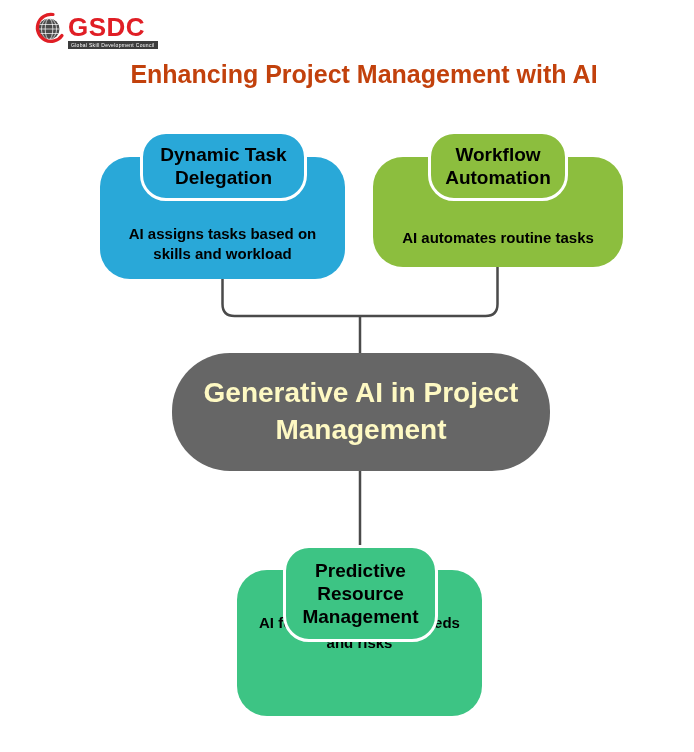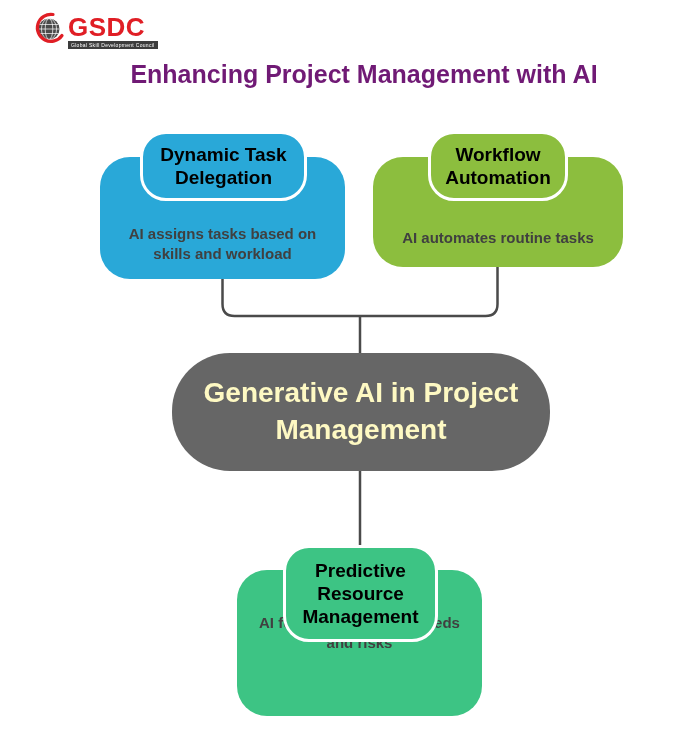--- a/index.html
+++ b/index.html
@@ -8,28 +8,28 @@
   .canvas { position:relative; width:694px; height:752px; background:#ffffff; overflow:hidden; margin:0 auto; }
 
   
   .logo { position:absolute; left:32px; top:10px; display:flex; align-items:center; gap:2px; }
   .logo-text { display:flex; flex-direction:column; align-items:flex-start; }
   .logo-word { font-size:26px; font-weight:bold; letter-spacing:0.5px; line-height:1; }
   .logo-tagline { display:block; background:#3c3c3c; color:#ffffff; font-size:5px; letter-spacing:0.3px; padding:1px 3px; margin-top:1px; white-space:nowrap; }
 
   
   .page-title { position:absolute; left:34px; top:60px; width:660px; text-align:center;
-                font-size:25px; font-weight:bold; color:#701a75; }
+                font-size:25px; font-weight:bold; color:#c2410c; }
 
   
   .connectors { position:absolute; left:0; top:0; width:694px; height:752px; pointer-events:none; }
 
   
   .node-body { position:absolute; border-radius:30px; display:flex; align-items:flex-end;
-               justify-content:center; color:#404040; text-align:center; }
+               justify-content:center; color:#000000; text-align:center; }
   .node-desc { font-size:15px; font-weight:bold; line-height:1.32; white-space:pre-line; }
   .node-pill { position:absolute; border:3px solid #ffffff; border-radius:26px; display:flex;
                align-items:center; justify-content:center; color:#000000; text-align:center; }
   .pill-title { font-size:19px; font-weight:bold; line-height:1.22; white-space:pre-line; }
 
   .body-dynamic    { left:100px; top:157px; width:245px; height:122px; padding:0 14px 15px; }
   .pill-dynamic    { left:140px; top:131px; width:167px; height:70px; }
 
   .body-workflow   { left:373px; top:157px; width:250px; height:110px; padding:0 10px 19px; }
   .pill-workflow   { left:428px; top:131px; width:140px; height:70px; }

